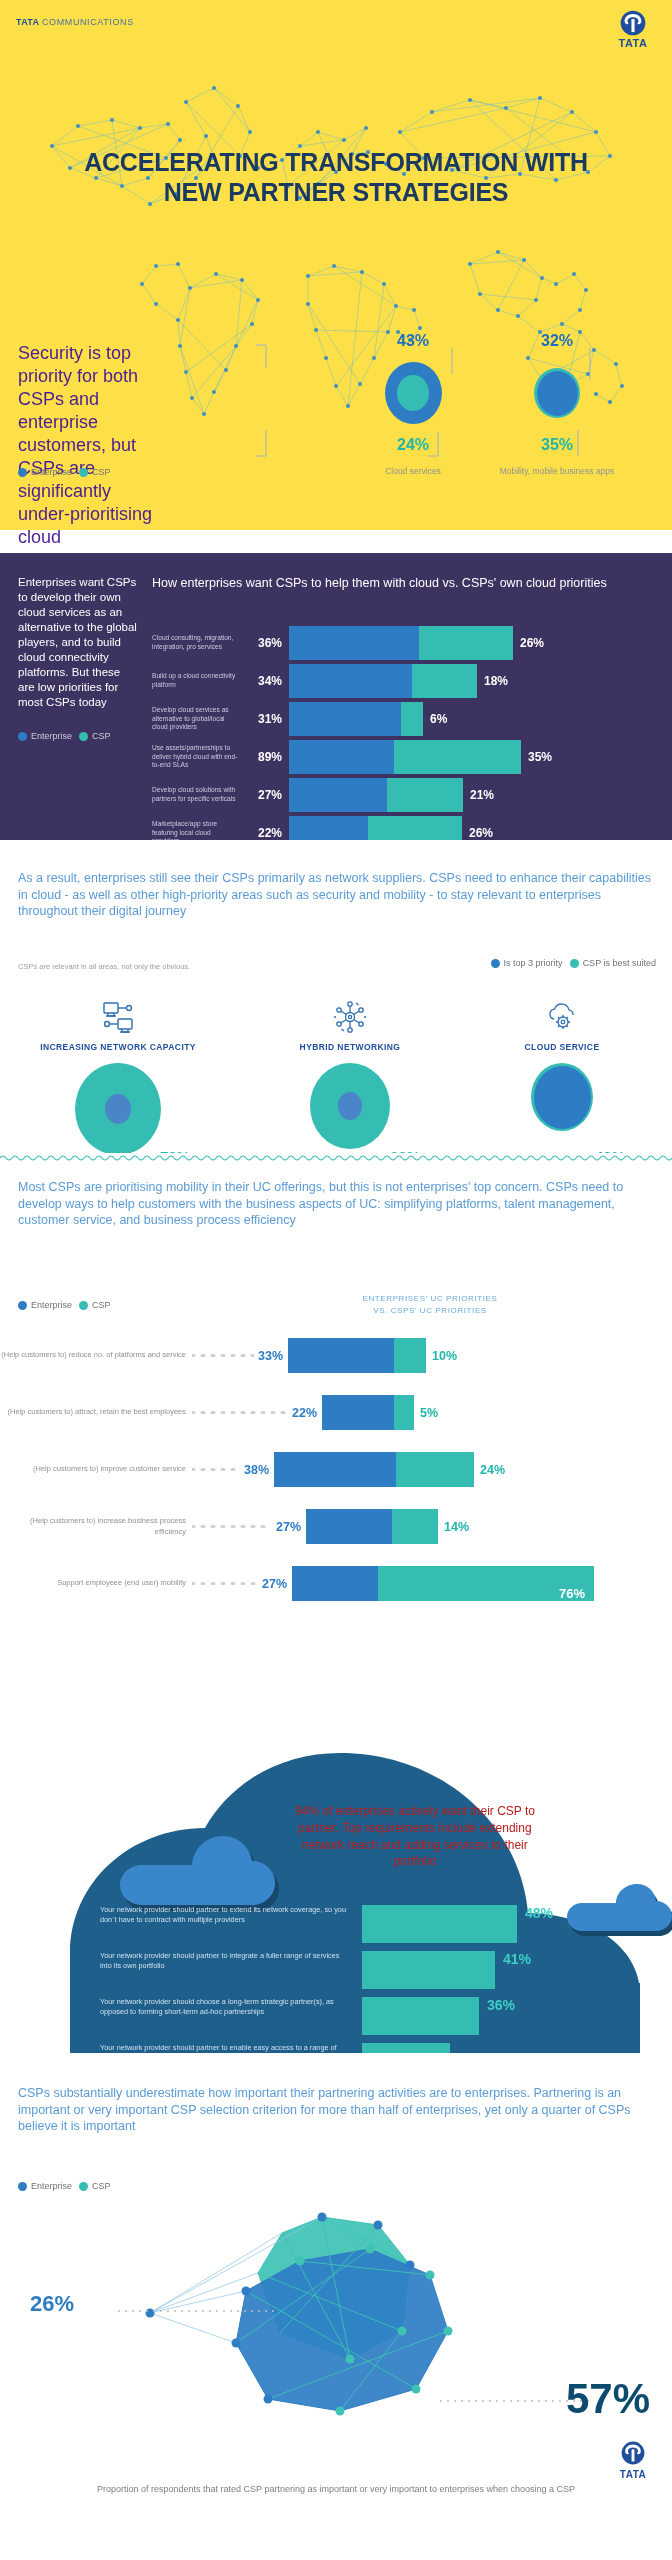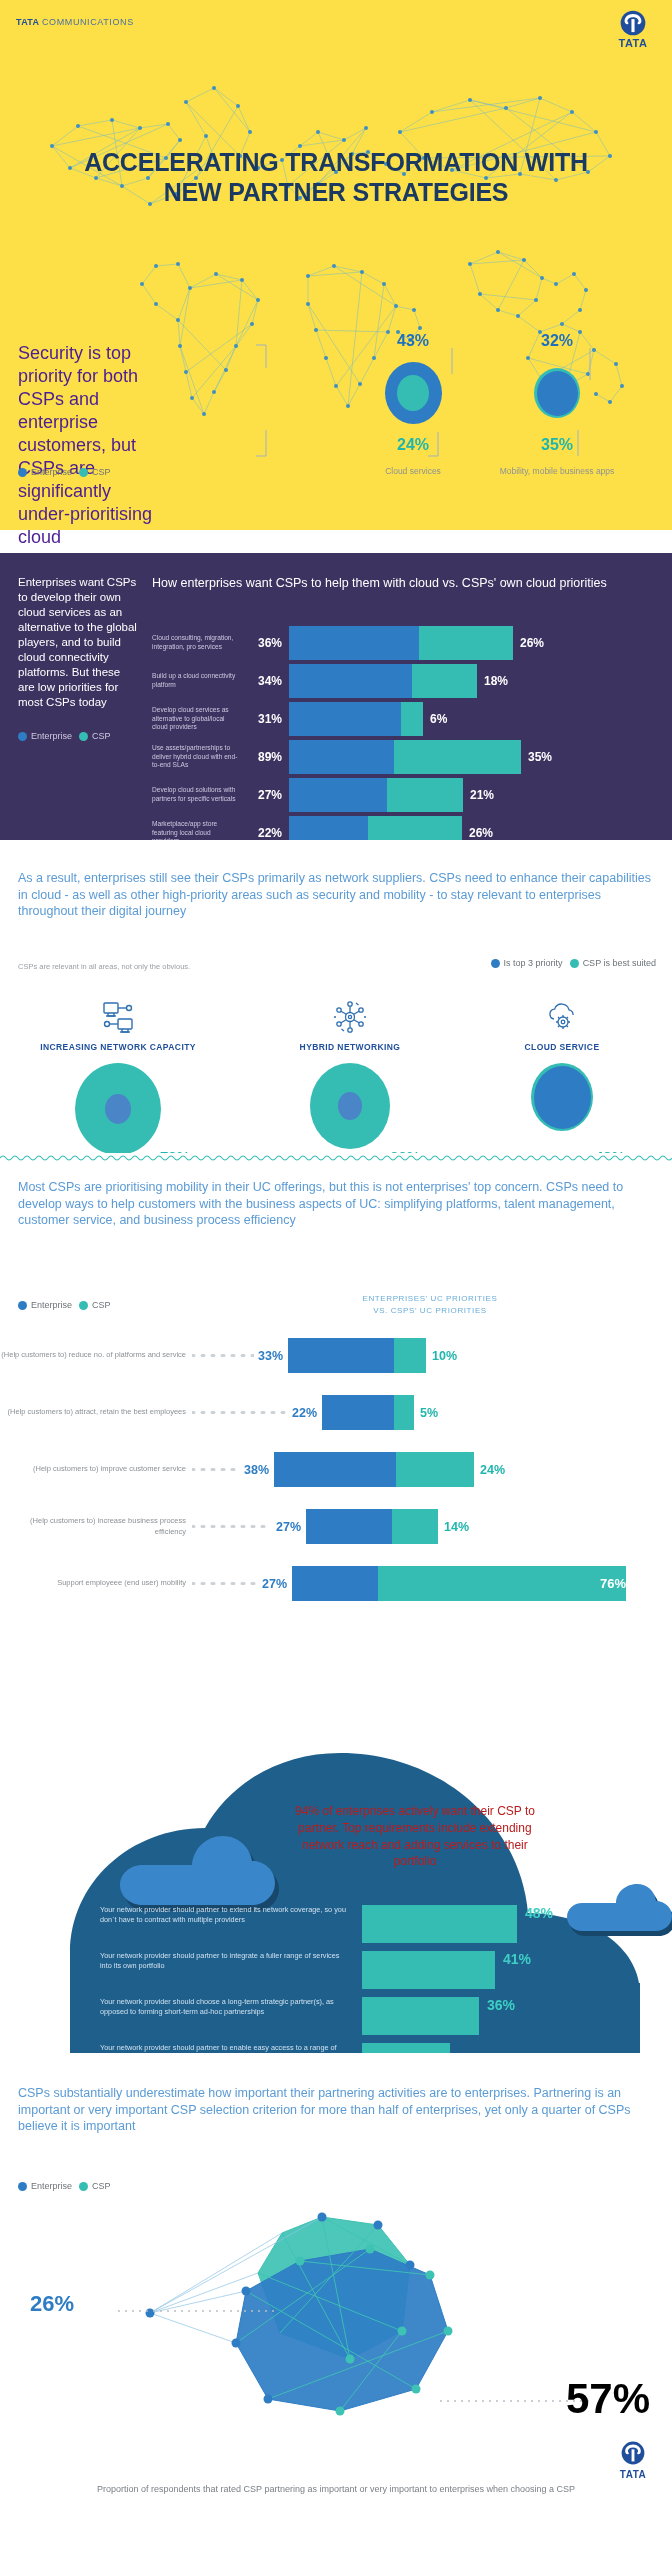--- a/index.html
+++ b/index.html
@@ -94,21 +94,21 @@
   .cbrow .clab{width:252px;font-size:7.3px;line-height:1.38;color:#cfe1ef;padding-right:10px;}
   .cbrow .cbar{background:#35bdb4;height:100%;}
   .cbrow .cval{font-size:14px;font-weight:bold;color:#3ecfc4;padding-left:8px;}
 
   
   .sec6{position:absolute;left:0;top:2053px;width:672px;height:507px;background:#fff;}
   .sec6 .intro{position:absolute;left:18px;top:32px;width:630px;font-size:12.5px;line-height:1.32;color:#5b9bd5;}
   .sec6 .legend{position:absolute;left:18px;top:128px;}
   .radarwrap{position:absolute;left:0;top:150px;width:672px;height:260px;}
   .pct26{position:absolute;left:30px;top:238px;font-size:22px;font-weight:bold;color:#2e7dc4;}
-  .pct57{position:absolute;right:22px;top:322px;font-size:42px;font-weight:bold;color:#000000;}
+  .pct57{position:absolute;right:22px;top:322px;font-size:42px;font-weight:bold;color:#0c4a6e;}
   .sec6 .caption{position:absolute;left:0;right:0;top:430px;text-align:center;font-size:9px;line-height:1.5;color:#7b8086;}
   .tata-foot{position:absolute;right:16px;top:388px;width:46px;text-align:center;}
 </style>
 </head>
 <body>
 
 <div class="page">
 
   <div class="hero">
 
@@ -567,21 +567,21 @@
       </div>
 
       <div class="ucrow">
         <div class="lab">Support employeee (end user) mobility</div>
         <svg class="leader" width="66" height="3">
             <line x1="0" y1="1.5" x2="66" y2="1.5" stroke="#cdd2d6" stroke-width="3" stroke-dasharray="2,8" stroke-linecap="round"></line>
           </svg>
         <div class="lv">27%</div>
         <div style="display:flex;height:100%;position:relative;">
           <div class="seg-ent" style="width:86px;"></div>
-          <div class="seg-csp" style="width:248px;display:flex;align-items:center;justify-content:flex-end;padding-right:0;box-sizing:border-box;">
+          <div class="seg-csp" style="width:216px;display:flex;align-items:flex-end;justify-content:flex-end;padding-right:9px;box-sizing:border-box;">
             <span style="font-size:13px;font-weight:bold;color:#fff;">76%</span>
           </div>
         </div>
       </div>
     </div>
   </div>
 
   <div class="sec5">
     <svg style="position:absolute;left:0;top:0;width:672px;height:400px;">
 

